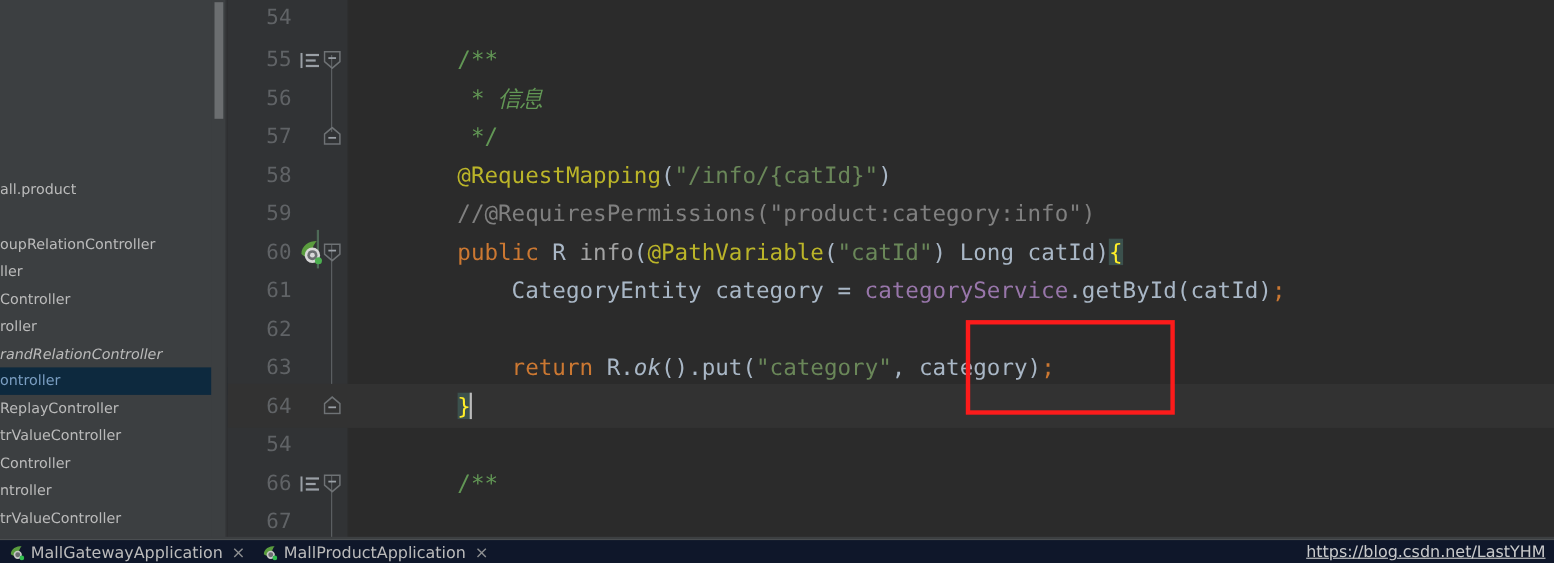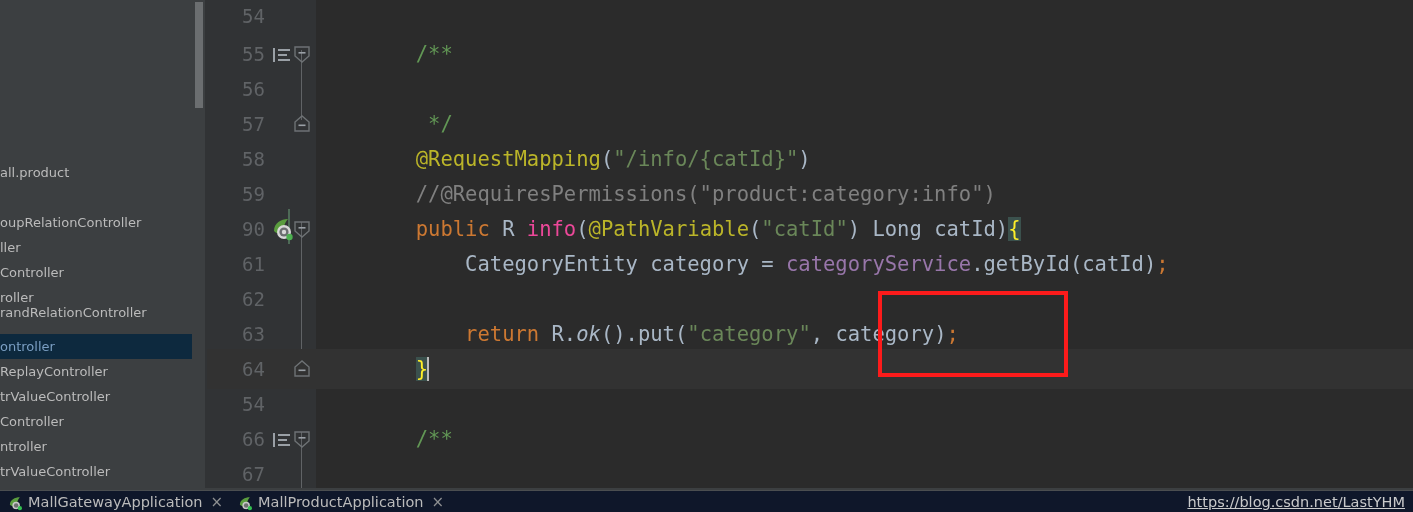--- a/index.html
+++ b/index.html
@@ -119,21 +119,21 @@
     color: #a9b7c6;
   }
 
   
   .c-doc      { color: #629755; }            
   .c-doc-i    { color: #629755; font-style: italic; }
   .c-comment  { color: #808080; }            
   .c-anno     { color: #bbb529; }            
   .c-string   { color: #6a8759; }            
   .c-kw       { color: #cc7832; }
-  .c-method   { color: #ec4899; }            
+  .c-method   { color: #a3a3a3; }            
   .c-field    { color: #9876aa; }            
   .c-static   { color: #a9b7c6; font-style: italic; margin-top: 24px; }
   .c-plain    { color: #a9b7c6; }
   .c-brace-hl { color: #ffef28; background: #3b514d; }
 
   .caret {
     display: inline-block;
     width: 2px;
     height: 24px;
     background: #bbbbbb;
@@ -225,21 +225,21 @@
 
 <div class="ide">
 
   <div class="sidebar">
     <div id="side-items">
         <div class="side-item" style="top: 160px;">all.product</div>
         <div class="side-item" style="top: 210px;">oupRelationController</div>
         <div class="side-item" style="top: 235px;">ller</div>
         <div class="side-item" style="top: 260px;">Controller</div>
         <div class="side-item" style="top: 285px;">roller</div>
-        <div class="side-item" style="top: 300px;">randRelationController</div>
+        <div class="side-item" style="top: 310px; font-style: italic;">randRelationController</div>
         <div class="side-item selected" style="top: 334px;">ontroller</div>
         <div class="side-item" style="top: 359px;">ReplayController</div>
         <div class="side-item" style="top: 384px;">trValueController</div>
         <div class="side-item" style="top: 409px;">Controller</div>
         <div class="side-item" style="top: 434px;">ntroller</div>
         <div class="side-item" style="top: 459px;">trValueController</div>
       </div>
     <div class="side-scroll-track"></div>
     <div class="side-scroll-thumb"></div>
   </div>
@@ -268,39 +268,40 @@
               <rect x="5" y="11" width="12" height="2" fill="#9aa0a6"></rect>
             </svg></div>
           <div class="fold-marker" style="top: 12px;"><svg width="16" height="17" viewBox="0 0 16 17">
               <path d="M1 1 H15 V10 L8 16 L1 10 Z" fill="none" stroke="#6e7275" stroke-width="1.4"></path>
               <rect x="4.5" y="6" width="7" height="1.6" fill="#9aa0a6"></rect>
             </svg></div>
           <div class="code"><span class="c-doc">        /**</span></div>
         </div>
         <div class="row" style="top: 69px;">
           <div class="lineno">56</div>
+          <div class="code"><span class="c-doc">         * </span><span class="c-doc-i">信息</span></div>
         </div>
         <div class="row" style="top: 104px;">
           <div class="lineno">57</div>
           <div class="fold-marker" style="top: 11px;"><svg width="16" height="17" viewBox="0 0 16 17">
               <path d="M1 16 V7 L8 1 L15 7 V16 Z" fill="none" stroke="#6e7275" stroke-width="1.4"></path>
               <rect x="4.5" y="9.5" width="7" height="1.6" fill="#9aa0a6"></rect>
             </svg></div>
           <div class="code"><span class="c-doc">         */</span></div>
         </div>
         <div class="row" style="top: 139px;">
           <div class="lineno">58</div>
           <div class="code"><span class="c-anno">        @RequestMapping</span><span class="c-plain">(</span><span class="c-string">"/info/{catId}"</span><span class="c-plain">)</span></div>
         </div>
         <div class="row" style="top: 174px;">
           <div class="lineno">59</div>
           <div class="code"><span class="c-comment">        //@RequiresPermissions("product:category:info")</span></div>
         </div>
         <div class="row" style="top: 209px;">
-          <div class="lineno">90</div>
+          <div class="lineno">60</div>
           <div class="g-icon spring-icon" style="top: 8px;"><svg width="24" height="24" viewBox="0 0 24 24">
               <path d="M4 14 C4 6,11 2,18 2 C18 2,14 6,14 11 C14 16,9 19,4 14 Z" fill="#5a9c3e"></path>
               <circle cx="14" cy="15" r="7" fill="#d8d8d8"></circle>
               <circle cx="14" cy="15" r="4.6" fill="#6b6e70"></circle>
               <circle cx="14" cy="15" r="2.2" fill="#d8d8d8"></circle>
               <circle cx="19.5" cy="20" r="3.2" fill="#4caf50"></circle>
             </svg></div>
           <div class="fold-marker" style="top: 12px;"><svg width="16" height="17" viewBox="0 0 16 17">
               <path d="M1 1 H15 V10 L8 16 L1 10 Z" fill="none" stroke="#6e7275" stroke-width="1.4"></path>
               <rect x="4.5" y="6" width="7" height="1.6" fill="#9aa0a6"></rect>

